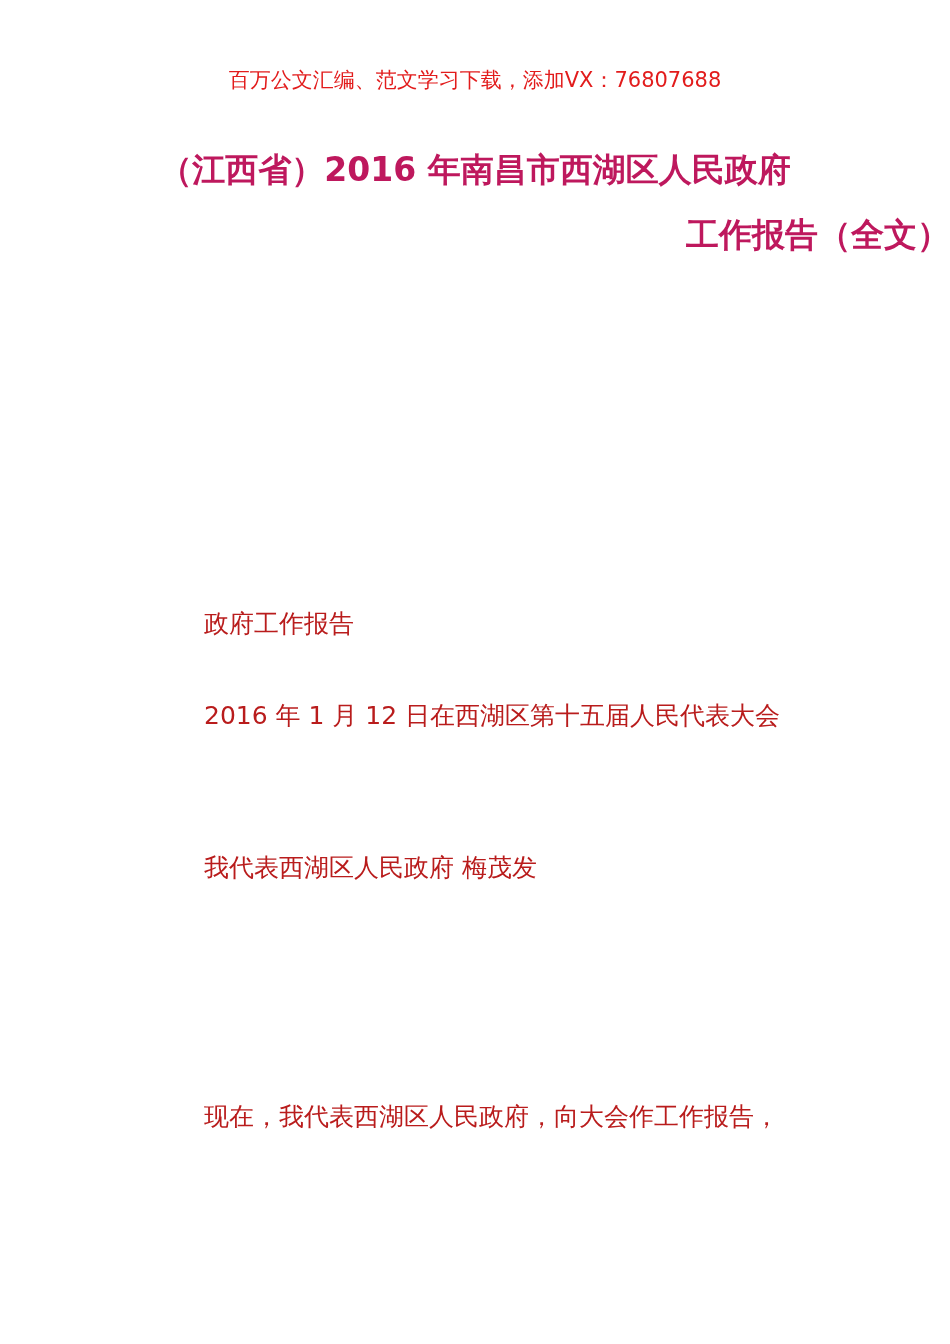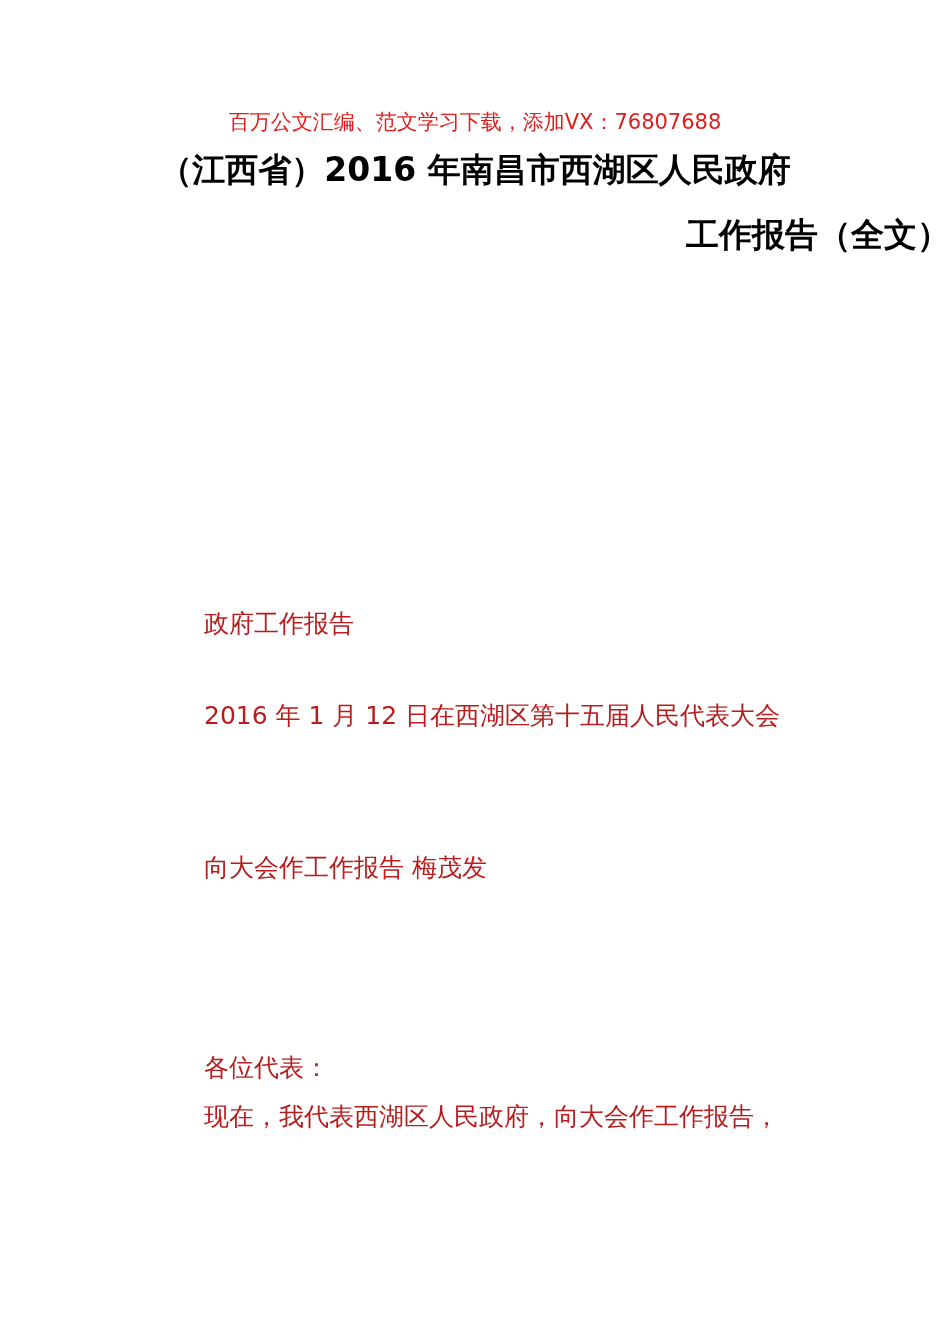--- a/index.html
+++ b/index.html
@@ -18,31 +18,30 @@
   .watermark-header {
     position: absolute;
     top: 64px;
     left: 0;
     width: 950px;
     text-align: center;
     font-size: 21px;
     line-height: 32px;
     color: #e21c1c;
     white-space: nowrap;
-    margin-top: 42px;
   }
   .doc-title-line {
     position: absolute;
     left: 0;
     width: 950px;
     text-align: center;
     font-size: 33px;
     font-weight: 700;
     line-height: 50px;
-    color: #000000;
+    color: #be185d;
     white-space: nowrap;
   }
   .doc-title-line.line-1 { top: 145px; }
   .doc-title-line.line-2 { top: 210px; text-align: right; }
   .body-line {
     position: absolute;
     font-size: 25px;
     line-height: 48px;
     color: #b91c1c;
     white-space: nowrap;
@@ -66,19 +65,18 @@
 
   <div class="doc-title-line line-1">（江西省）2016 年南昌市西湖区人民政府</div>
 
   <div class="doc-title-line line-2">工作报告（全文）</div>
 
   <div class="body-line indented p1-l1">政府工作报告</div>
 
   <div class="body-line indented p2-l1">2016 年 1 月 12 日在西湖区第十五届人民代表大会</div>
 
 
-  <div class="body-line indented p3-l1">向大会作工作报告 梅茂发</div>
+  <div class="body-line indented p3-l1">我代表西湖区人民政府 梅茂发</div>
 
-  <div class="body-line indented p4-l1">各位代表：</div>
 
   <div class="body-line indented p5-l1">现在，我代表西湖区人民政府，向大会作工作报告，</div>
 
 </div>
 
 </body></html>

